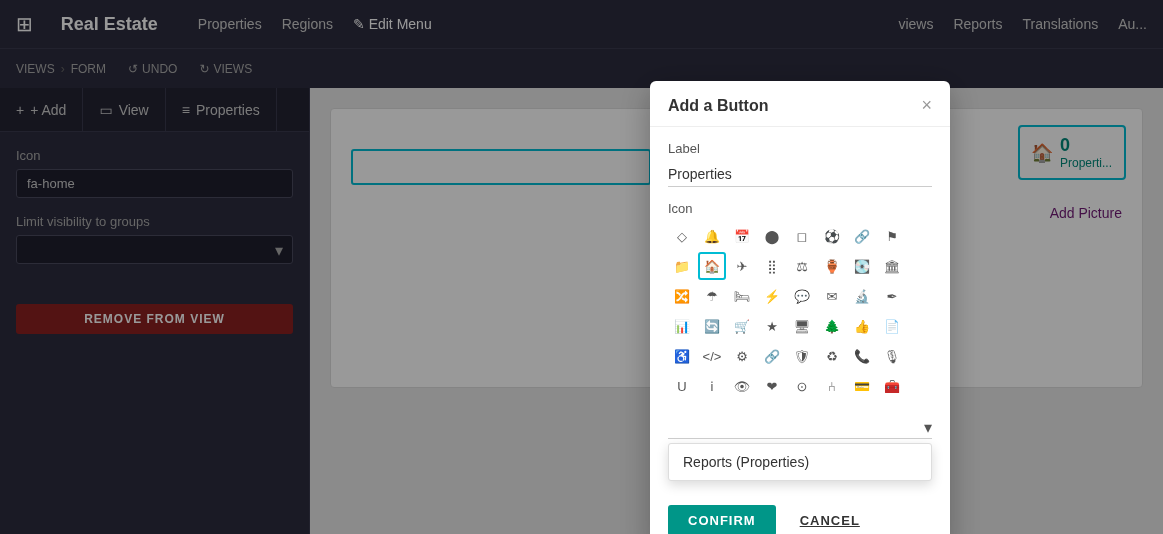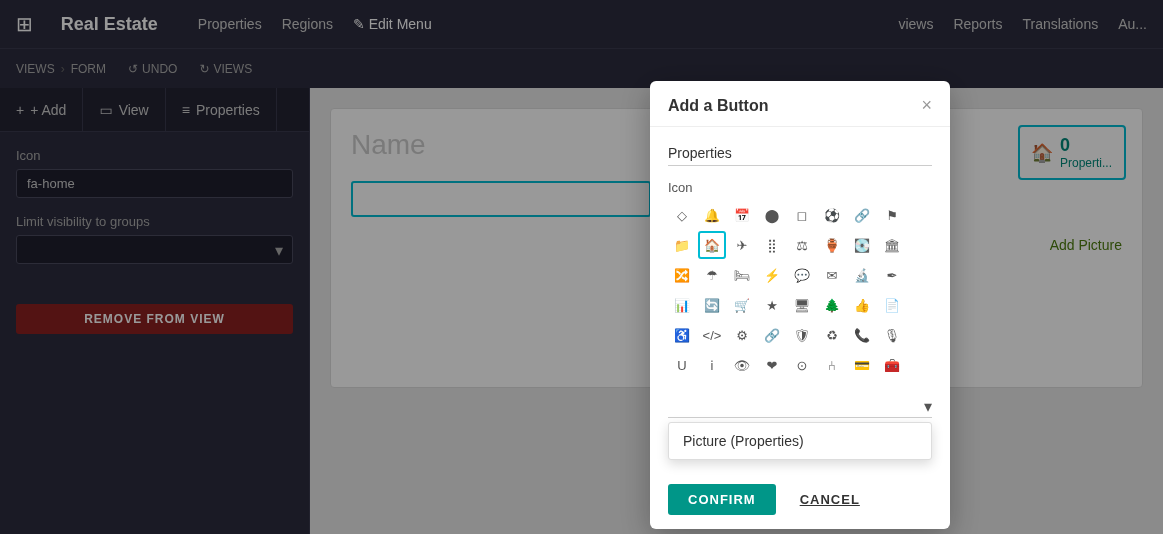--- a/index.html
+++ b/index.html
@@ -88,21 +88,21 @@
     .form-row { margin-top: 20px; }
     .form-field-box { border: 2px solid #00bcd4; border-radius: 3px; min-height: 36px; width: 300px; }
     .btn-top-right {
       position: absolute; top: 16px; right: 16px;
       border: 2px solid #00bcd4; border-radius: 4px; padding: 8px 12px;
       display: flex; align-items: center; gap: 6px; cursor: pointer;
       background: #fff;
     }
     .btn-top-right-count { font-size: 18px; font-weight: bold; color: #00897b; }
     .btn-top-right-label { font-size: 12px; color: #00897b; }
-    .add-picture-link { color: #4d7c0f; font-size: 14px; cursor: pointer; text-align: right; margin-top: 20px; }
+    .add-picture-link { color: #701a75; font-size: 14px; cursor: pointer; text-align: right; margin-top: 20px; }
 
     
     .overlay {
       position: fixed; top: 0; left: 0; width: 100%; height: 100%;
       background: rgba(0,0,0,0.4); display: flex;
       align-items: center; justify-content: center; z-index: 100;
     }
 
     
     .dialog {
@@ -234,36 +234,36 @@
 
   <div class="canvas-area">
     <div class="canvas-card">
       <div class="btn-top-right">
         <span style="color:#00897b; font-size:18px;">🏠</span>
         <div>
           <div class="btn-top-right-count">0</div>
           <div class="btn-top-right-label">Properti...</div>
         </div>
       </div>
-      <div class="name-placeholder">Name</div>
       <div class="form-row">
         <div class="form-field-box"></div>
       </div>
       <div class="add-picture-link">Add Picture</div>
     </div>
   </div>
 </div>
 
 <div class="overlay">
   <div class="dialog">
     <div class="dialog-header">
       <span class="dialog-title">Add a Button</span>
       <button class="dialog-close">×</button>
     </div>
     <div class="dialog-body">
+      <div class="dialog-field-label">Label</div>
       <input class="dialog-input" value="Properties" style="">
 
       <div class="dialog-field-label">Icon</div>
       <div class="icon-grid" id="icon-grid">
       <div class="icon-cell" style="font-size: 13px;">◇</div>
           <div class="icon-cell" style="font-size: 13px;">🔔</div>
           <div class="icon-cell" style="font-size: 13px;">📅</div>
           <div class="icon-cell" style="font-size: 13px;">⬤</div>
           <div class="icon-cell" style="font-size: 13px;">◻</div>
           <div class="icon-cell" style="font-size: 13px;">⚽</div>
@@ -313,21 +313,21 @@
 
       <div class="related-field-select-wrap">
         <select class="related-field-select">
           <option></option>
           <option>Regions (Properties)</option>
         </select>
         <span class="related-field-arrow">▾</span>
       </div>
 
       <div class="dropdown-below">
-        <div class="dropdown-item">Picture (Properties)</div>
+        <div class="dropdown-item">Reports (Properties)</div>
       </div>
     </div>
     <div class="dialog-footer">
       <button class="confirm-btn">CONFIRM</button>
       <button class="cancel-btn">CANCEL</button>
     </div>
   </div>
 </div>
 
 </body></html>

